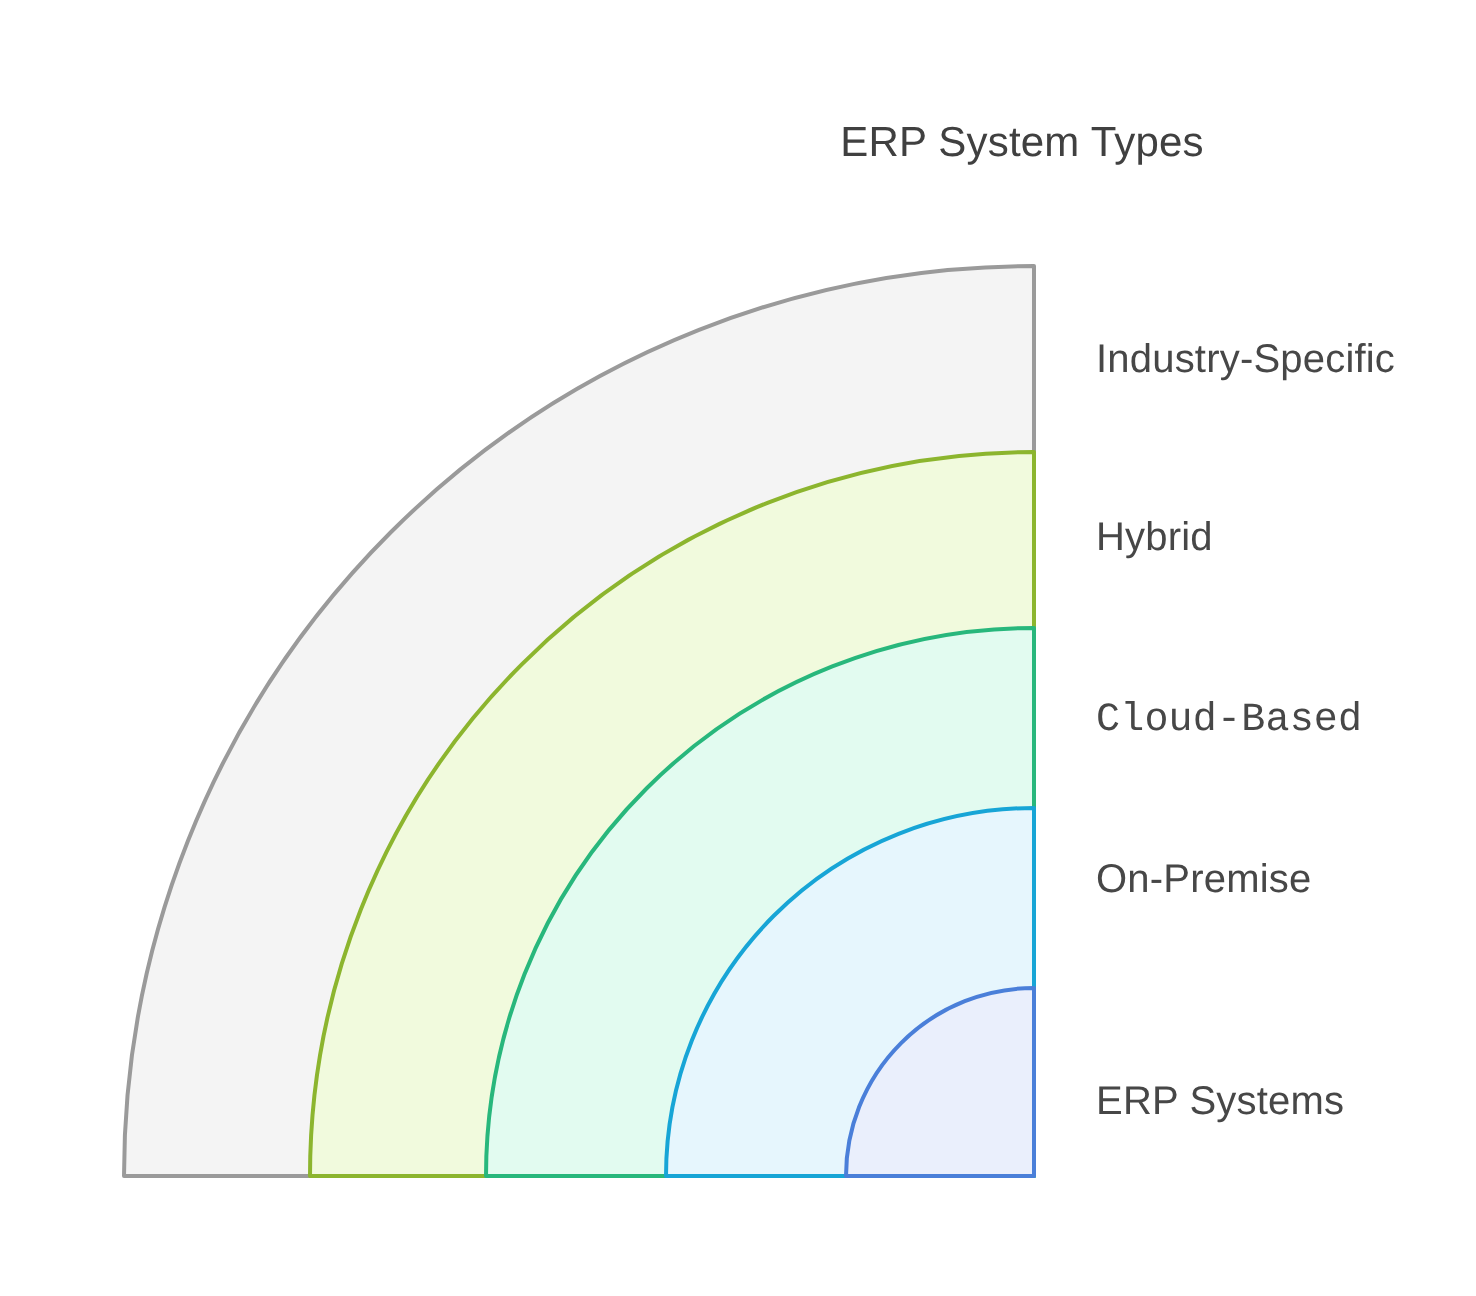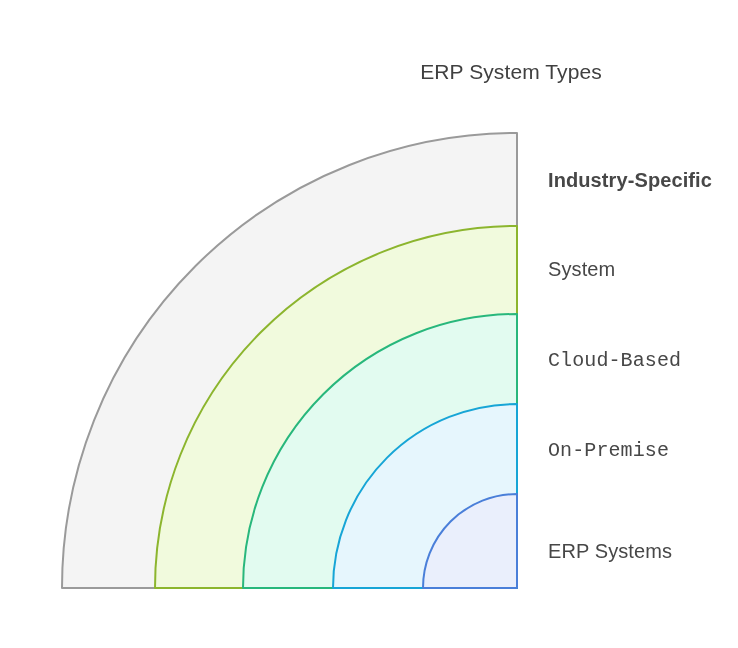--- a/index.html
+++ b/index.html
@@ -62,20 +62,20 @@
     <g id="arc-group">
         <path d="M 26 588 A 455 455 0 0 1 481 133 L 481 588 Z" fill="#f4f4f4" stroke="#9a9a9a" stroke-width="2" stroke-linejoin="round"></path>
         <path d="M 119 588 A 362 362 0 0 1 481 226 L 481 588 Z" fill="#f1fadd" stroke="#8cb52e" stroke-width="2" stroke-linejoin="round"></path>
         <path d="M 207 588 A 274 274 0 0 1 481 314 L 481 588 Z" fill="#e2fbf0" stroke="#28b77c" stroke-width="2" stroke-linejoin="round"></path>
         <path d="M 297 588 A 184 184 0 0 1 481 404 L 481 588 Z" fill="#e6f6fd" stroke="#17a5d6" stroke-width="2" stroke-linejoin="round"></path>
         <path d="M 387 588 A 94 94 0 0 1 481 494 L 481 588 Z" fill="#eaeffc" stroke="#4a7fd9" stroke-width="2" stroke-linejoin="round"></path>
       </g>
   </svg>
 
   <div id="label-layer">
-      <div class="ring-label" style="top: 169px; font-weight: bold;">Industry-Specific</div>
-      <div class="ring-label" style="top: 258px;">System</div>
+      <div class="ring-label" style="top: 169px;">Industry-Specific</div>
+      <div class="ring-label" style="top: 258px;">Hybrid</div>
       <div class="ring-label" style="top: 349px; font-family: Liberation Mono, monospace;">Cloud-Based</div>
-      <div class="ring-label" style="top: 439px; font-family: Liberation Mono, monospace;">On-Premise</div>
+      <div class="ring-label" style="top: 429px;">On-Premise</div>
       <div class="ring-label" style="top: 540px;">ERP Systems</div>
     </div>
 
 </div>
 
 </body></html>

